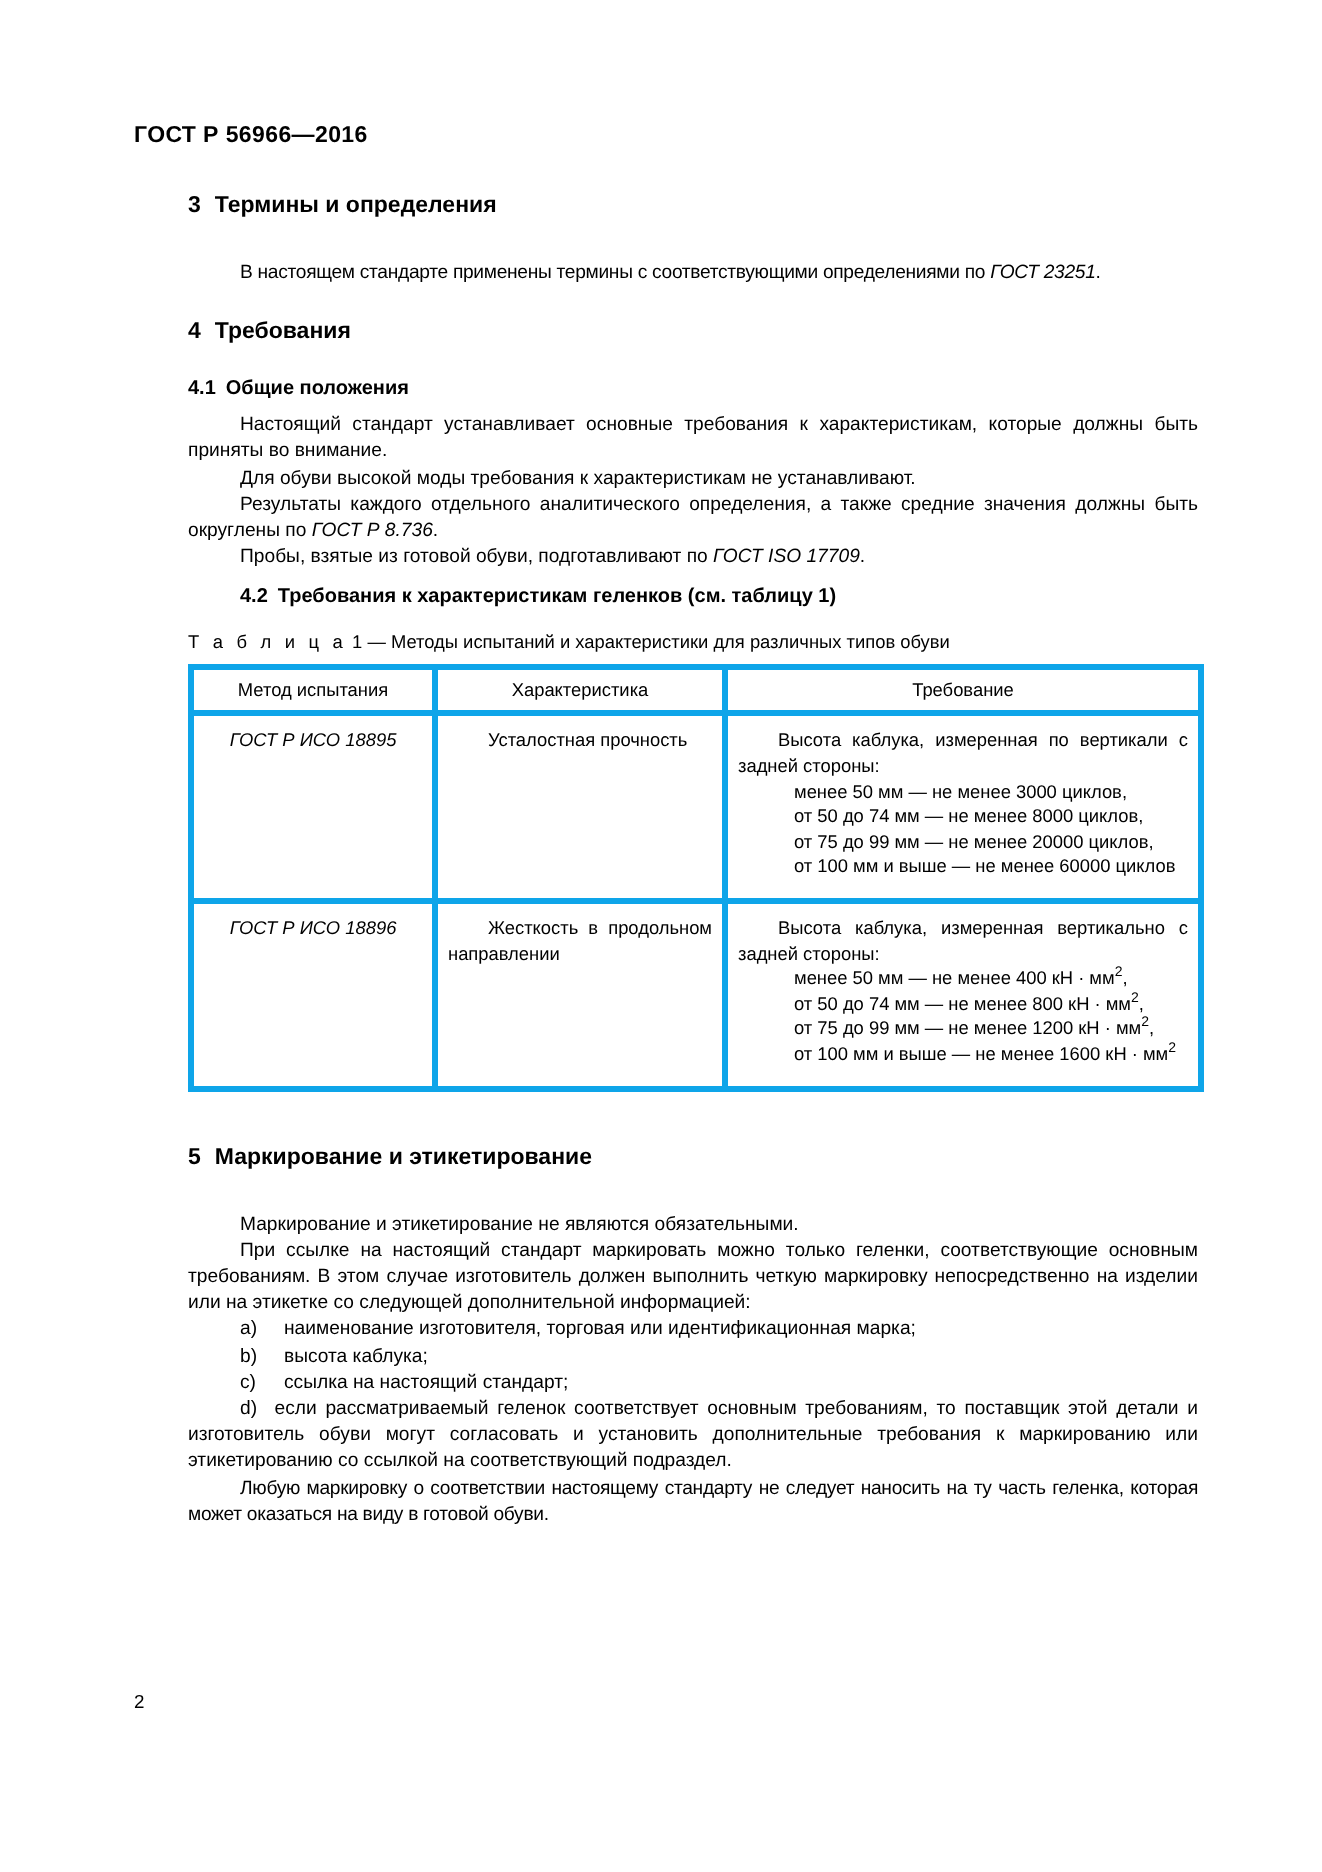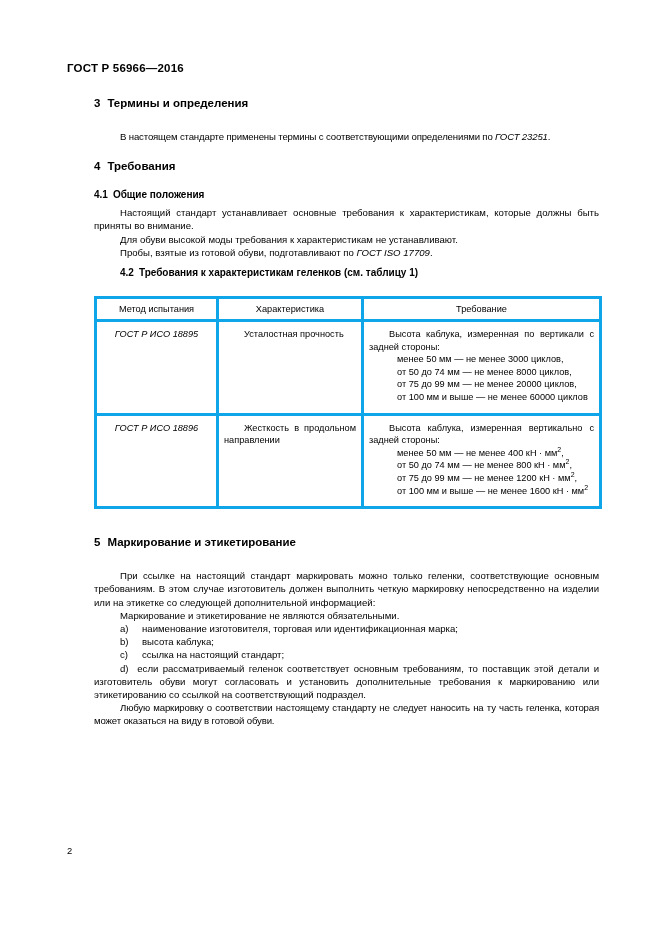--- a/index.html
+++ b/index.html
@@ -149,28 +149,30 @@
     <h1 class="h1"><span class="num">4</span><span>Требования</span></h1>
 
     <div class="gap-6"></div>
 
     <h2 class="h2"><span class="num">4.1</span><span>Общие положения</span></h2>
 
     <div class="gap-5"></div>
 
     <p class="body-text">Настоящий стандарт устанавливает основные требования к характеристикам, которые должны быть приняты во внимание.</p>
     <p class="body-text">Для обуви высокой моды требования к характеристикам не устанавливают.</p>
+    <p class="body-text"><span>Результаты каждого отдельного аналитического определения, а также средние значения должны быть округлены по </span><span class="it">ГОСТ Р 8.736</span><span>.</span></p>
     <p class="body-text"><span>Пробы, взятые из готовой обуви, подготавливают по </span><span class="it">ГОСТ ISO 17709</span><span>.</span></p>
 
     <div class="gap-4"></div>
 
     <h2 class="h2" style="margin-left:26px;"><span class="num">4.2</span><span>Требования к характеристикам геленков (см. таблицу 1)</span></h2>
 
     <div class="gap-8"></div>
 
+    <p class="table-caption"><span class="sp">Т а б л и ц а</span>&nbsp;<span>1</span>&nbsp;<span>—</span>&nbsp;<span>Методы испытаний и характеристики для различных типов обуви</span></p>
 
     <div class="gap-5"></div>
 
     <table class="gost">
       <colgroup>
         <col style="width:122px;">
         <col style="width:145px;">
         <col style="width:238px;">
       </colgroup>
       <thead>
@@ -209,22 +211,22 @@
         </tr>
       </tbody>
     </table>
 
     <div class="gap-7"></div>
 
     <h1 class="h1"><span class="num">5</span><span>Маркирование и этикетирование</span></h1>
 
     <div class="gap-1"></div>
 
+    <p class="body-text">Маркирование и этикетирование не являются обязательными.</p>
     <p class="body-text">При ссылке на настоящий стандарт маркировать можно только геленки, соответствующие основным требованиям. В этом случае изготовитель должен выполнить четкую маркировку непосредственно на изделии или на этикетке со следующей дополнительной информацией:</p>
-    <p class="body-text">Маркирование и этикетирование не являются обязательными.</p>
 
     <ol class="lettered">
       <li><span class="mk">a)</span><span>наименование изготовителя, торговая или идентификационная марка;</span></li>
       <li><span class="mk">b)</span><span>высота каблука;</span></li>
       <li><span class="mk">c)</span><span>ссылка на настоящий стандарт;</span></li>
       <li class="multi"><span style="display:inline-block;width:26px;"></span><span>d)</span>&nbsp;&nbsp;<span>если рассматриваемый геленок соответствует основным требованиям, то поставщик этой детали и изготовитель обуви могут согласовать и установить дополнительные требования к маркированию или этикетированию со ссылкой на соответствующий подраздел.</span></li>
     </ol>
 
     <p class="body-text tight">Любую маркировку о соответствии настоящему стандарту не следует наносить на ту часть геленка, которая может оказаться на виду в готовой обуви.</p>
 

